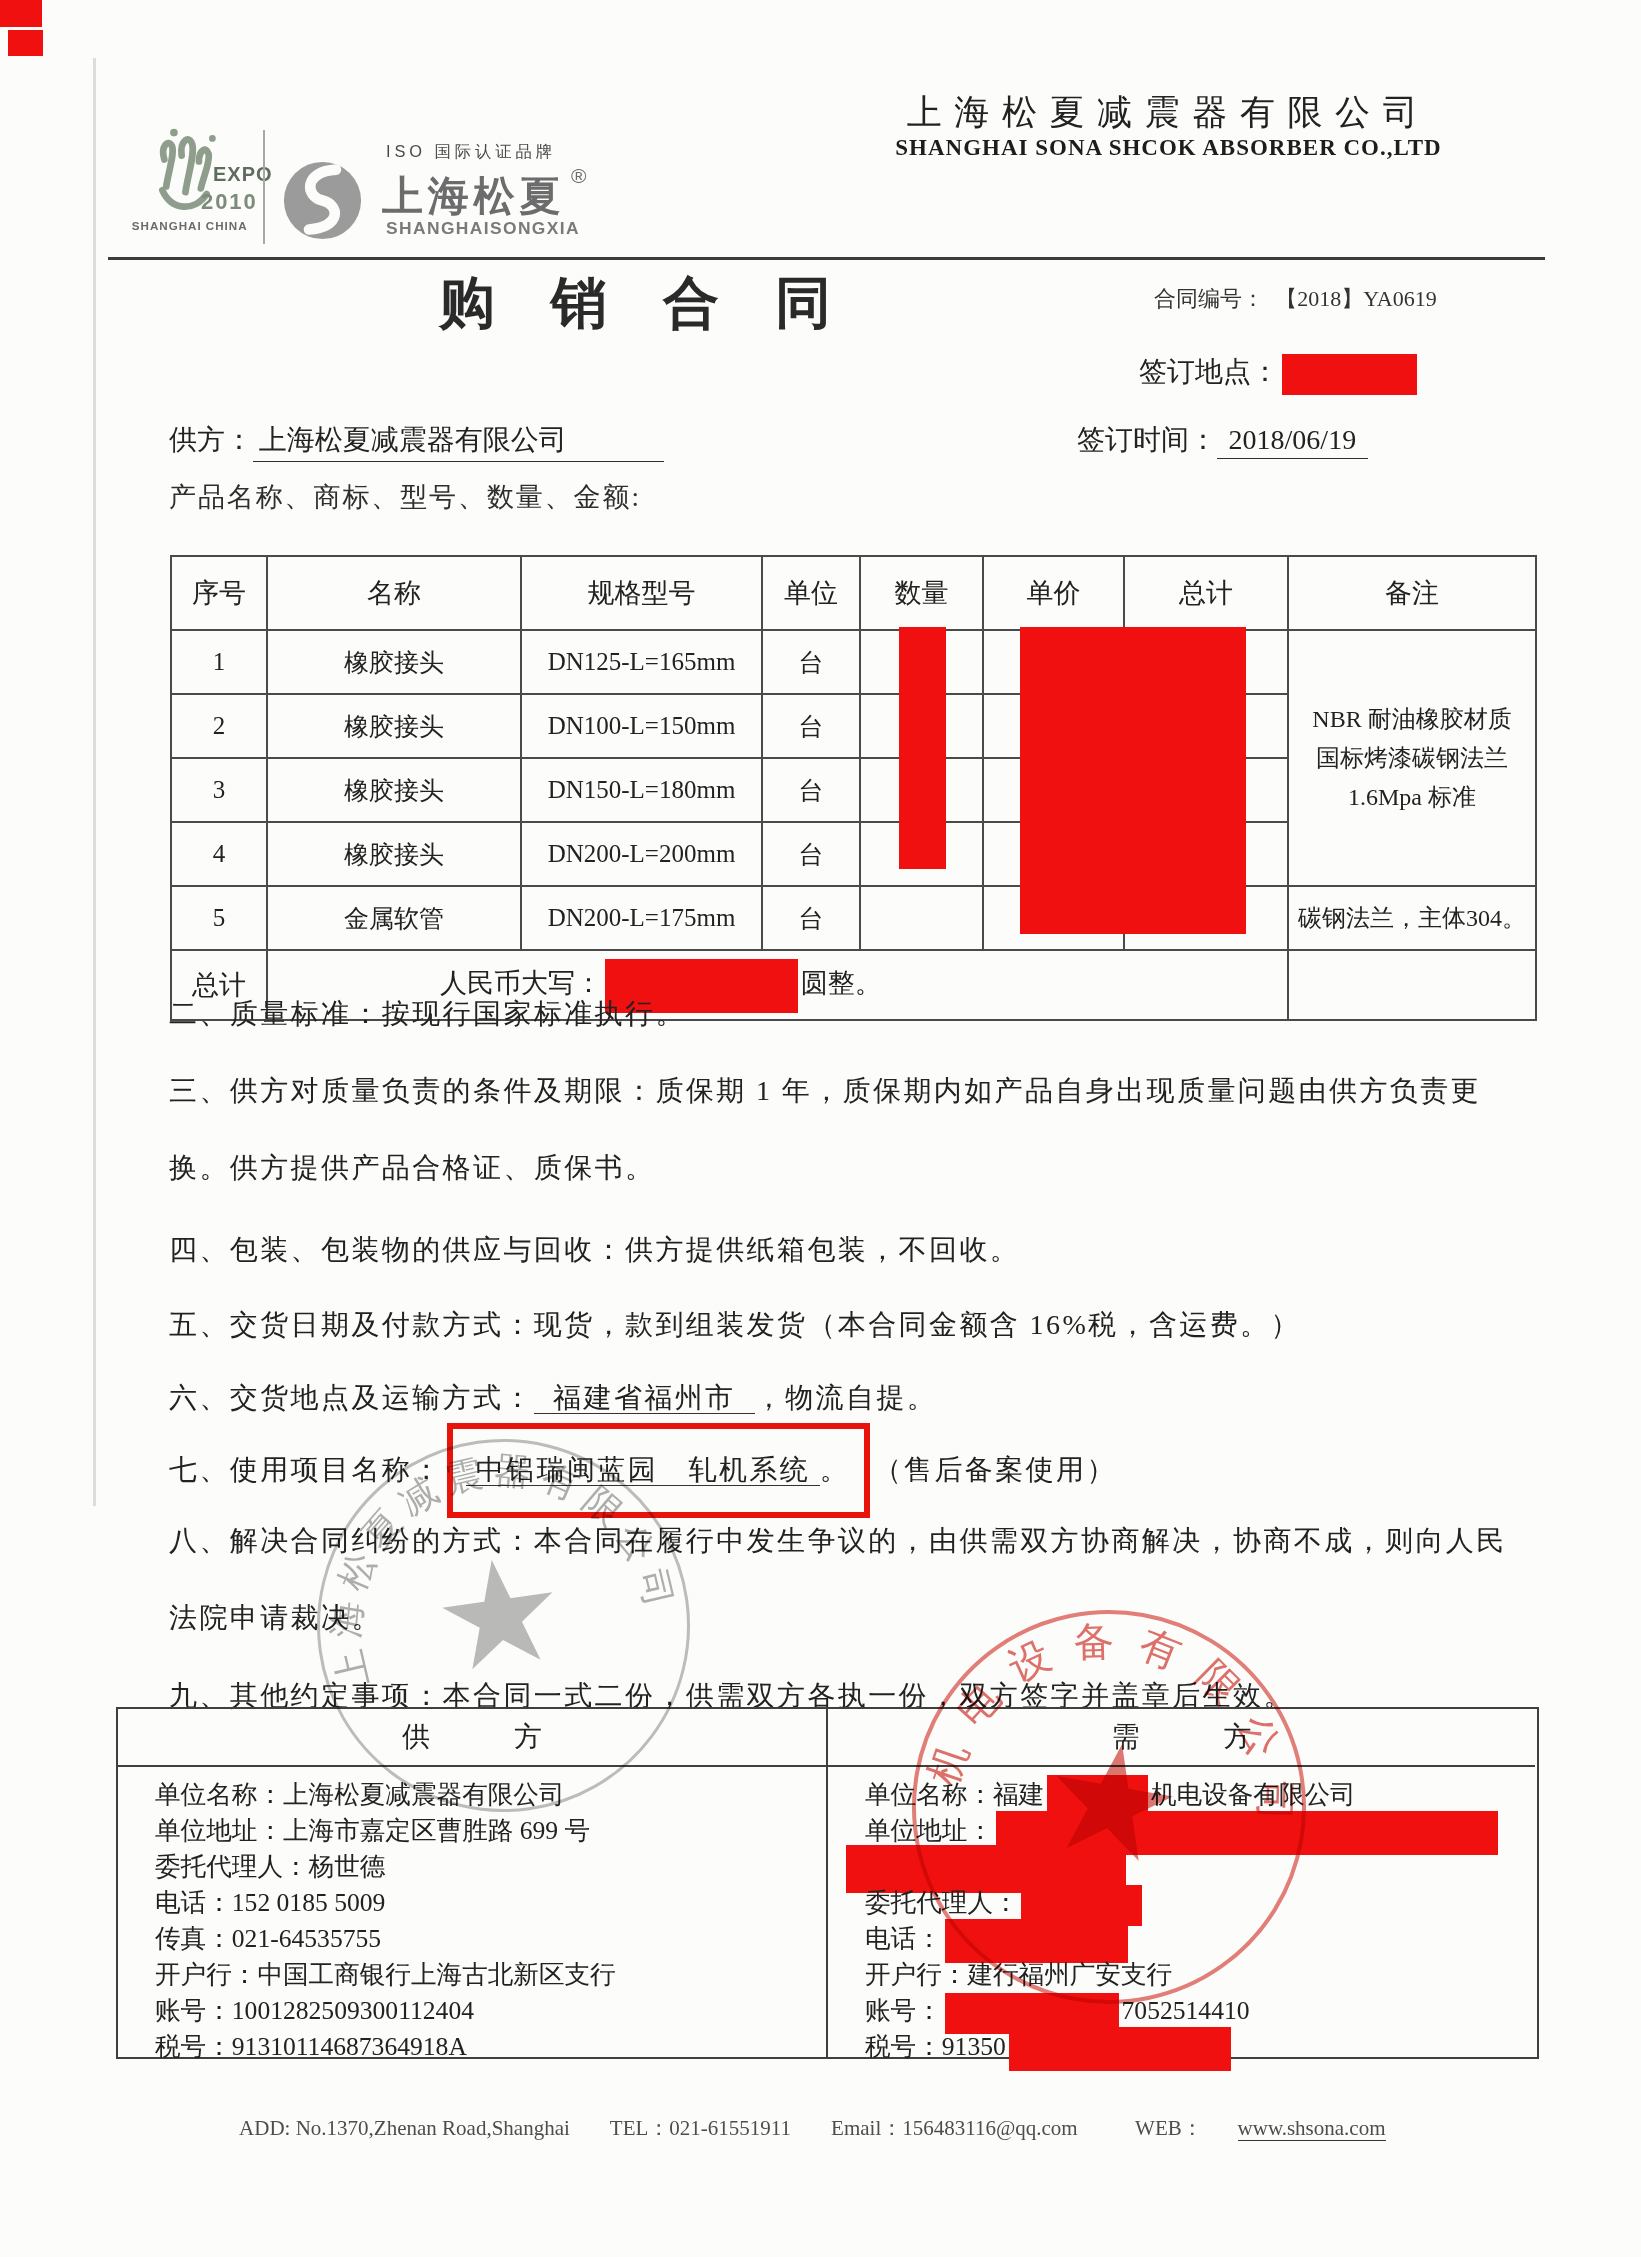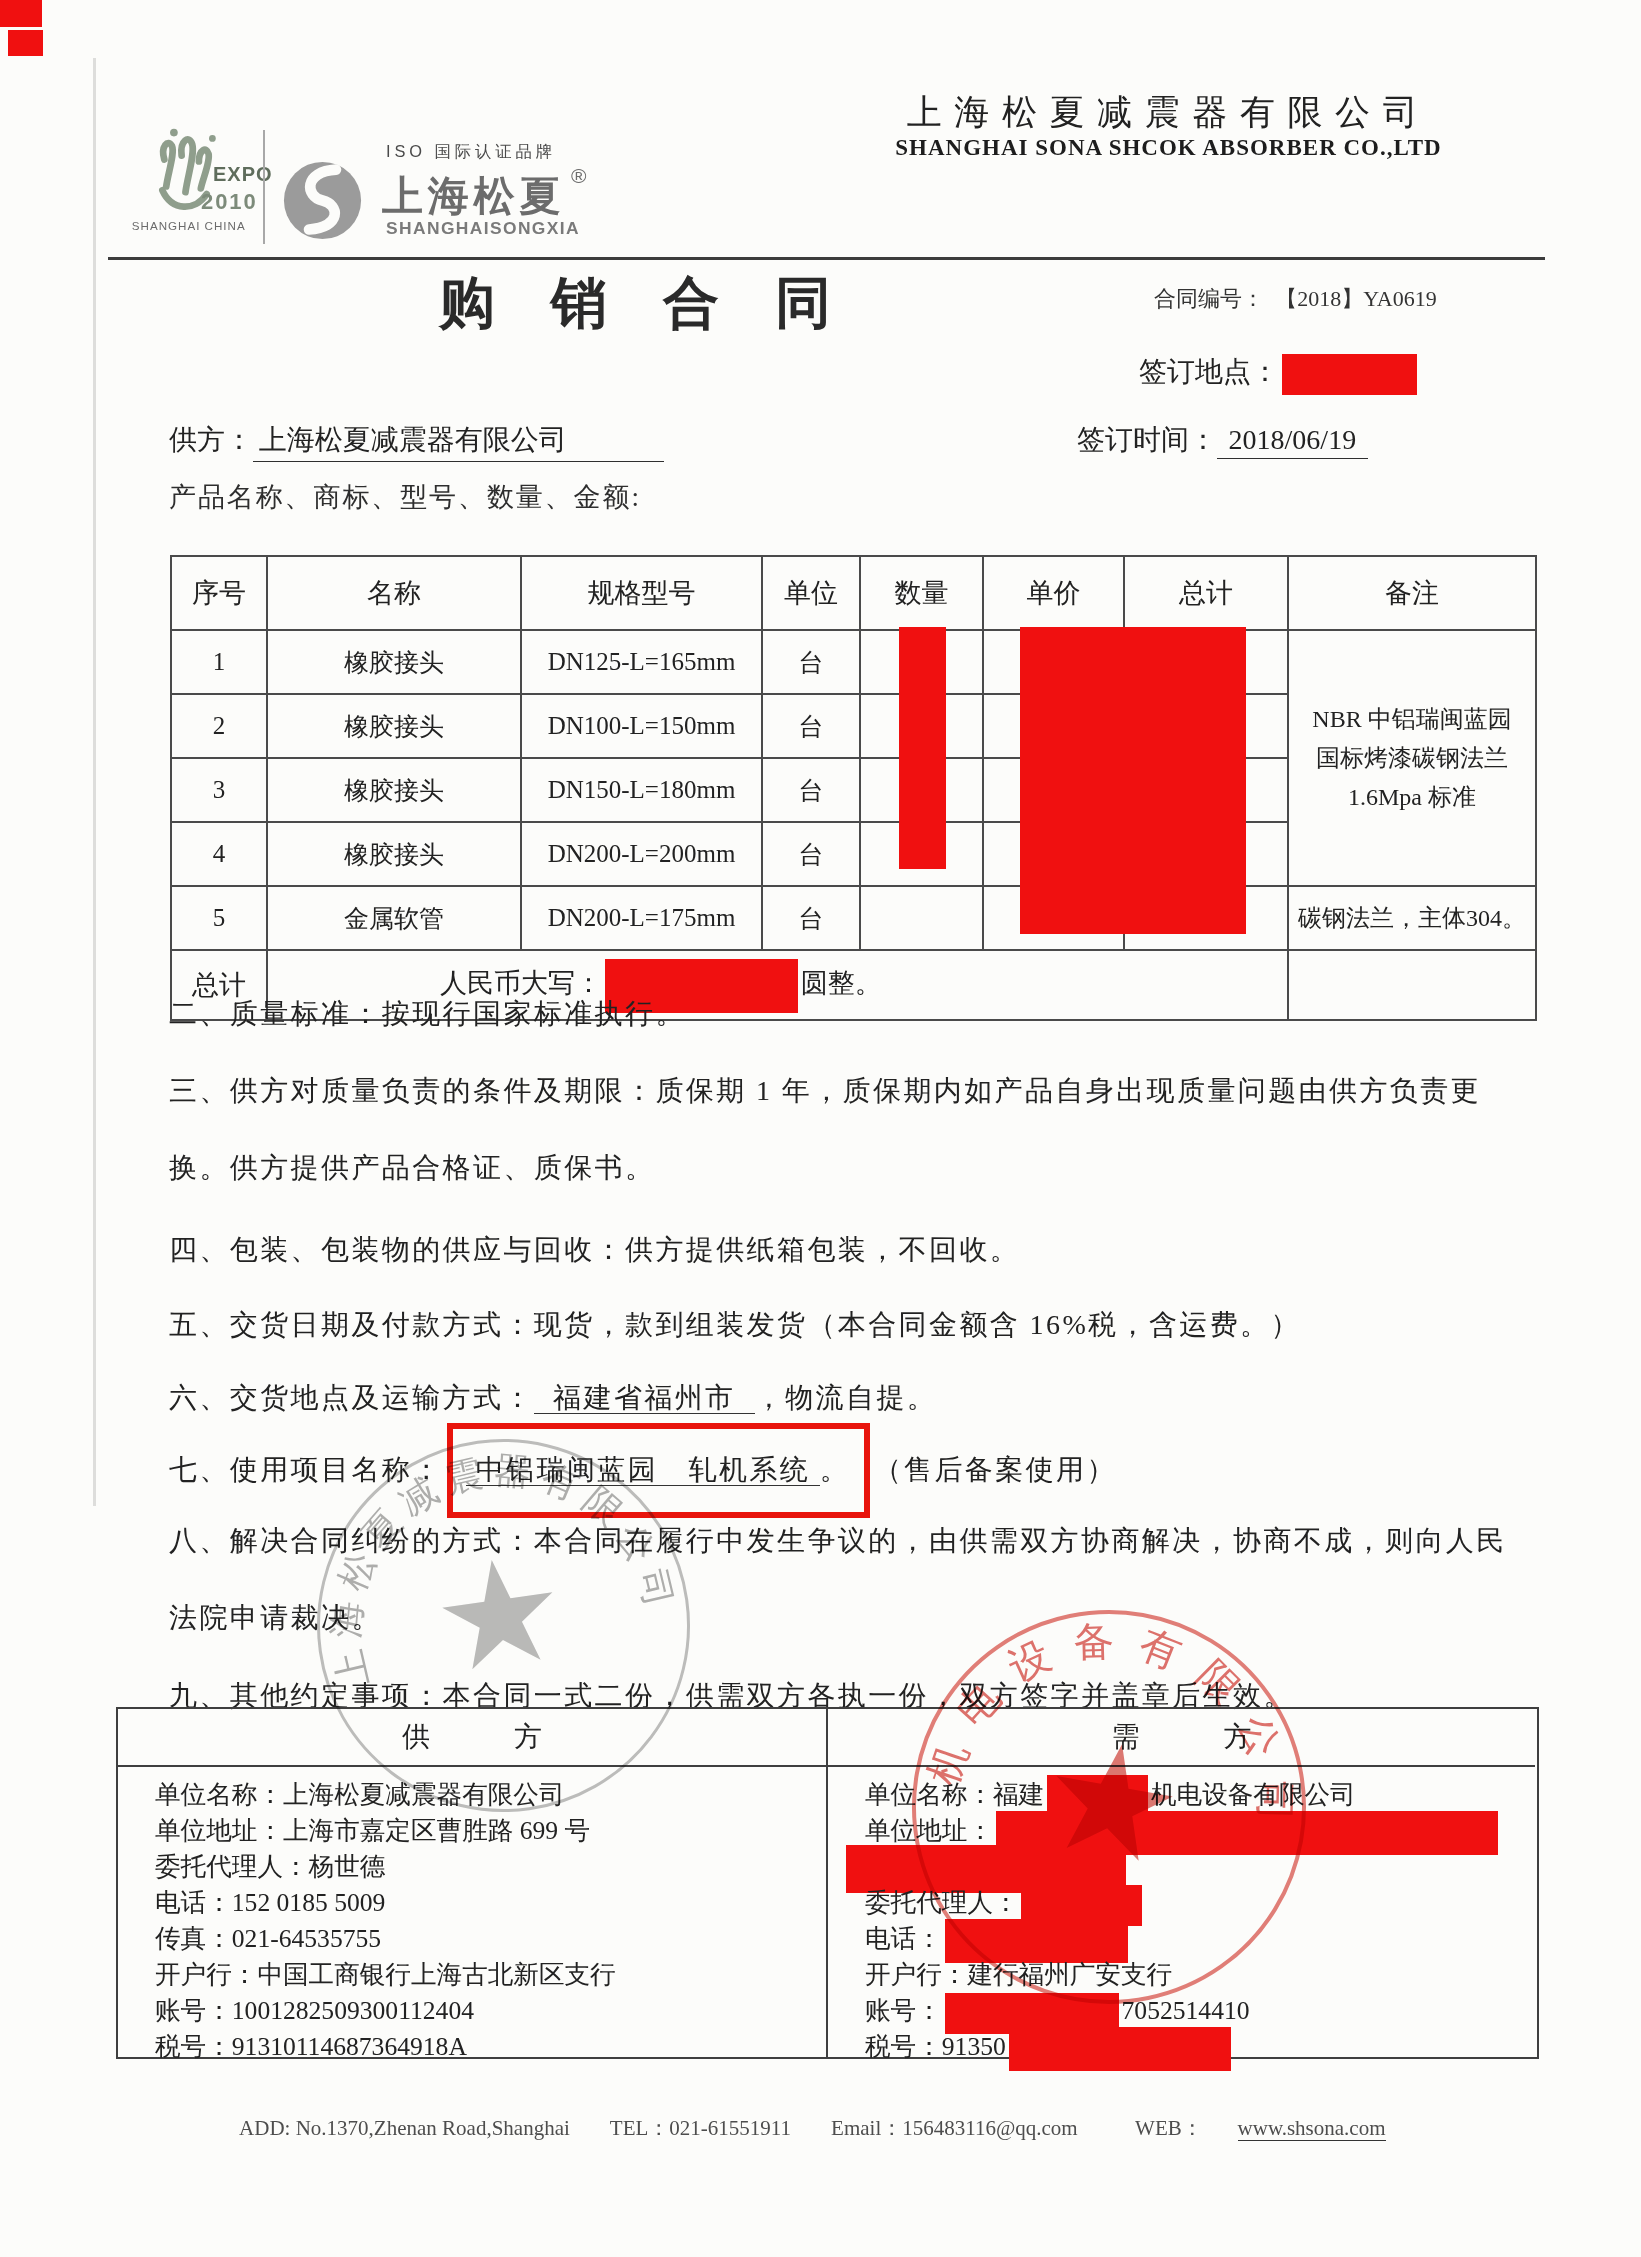--- a/index.html
+++ b/index.html
@@ -65,21 +65,21 @@
         <path d="M22 38 C18 24 26 16 30 24 C33 31 26 52 24 66"></path>
         <path d="M40 34 C38 18 48 12 51 22 C54 32 46 56 44 72"></path>
         <path d="M58 40 C58 28 66 24 68 32 C70 40 62 58 60 68"></path>
         <path d="M20 70 C30 92 54 92 66 74"></path>
       </g>
       <circle cx="32" cy="10" r="4" fill="#8f9e8c"></circle>
       <circle cx="72" cy="16" r="3.5" fill="#8f9e8c"></circle>
     </svg>
     <div class="abs sans" style="left:87px;top:42px;font-size:20px;font-weight:bold;color:#5f6d5c;letter-spacing:1px;">EXPO</div>
     <div class="abs sans" style="left:75px;top:68px;font-size:22px;font-weight:bold;color:#7d8b7a;letter-spacing:1.9px;">2010</div>
-    <div class="abs sans" style="left:5.8px;top:98px;font-size:11.6px;font-weight:normal;color:#6b6b6b;letter-spacing:1px;">SHANGHAI CHINA</div>
+    <div class="abs sans" style="left:5.8px;top:98px;font-size:11.6px;font-weight:bold;color:#6b6b6b;letter-spacing:1px;">SHANGHAI CHINA</div>
   </div>
 
   <div class="abs" style="left:263px;top:130px;width:1.9px;height:114px;background:#a8a8a8;"></div>
 
   <svg class="abs" width="81" height="81" viewBox="0 0 84 84" style="left:282px;top:160px;">
     <circle cx="42" cy="42" r="40" fill="#9b9b9b"></circle>
     <path d="M56 10 C22 12 24 38 42 42 C60 46 62 70 28 72" fill="none" stroke="#fcfcfa" stroke-width="11" stroke-linecap="round"></path>
   </svg>
 
   <div class="abs sans" style="left:386px;top:141px;font-size:16.4px;color:#4a4a4a;letter-spacing:3.9px;">ISO 国际认证品牌</div>
@@ -135,21 +135,21 @@
     </tr>
     <tr class="r">
       <td>1</td>
       <td>橡胶接头</td>
       <td>DN125-L=165mm</td>
       <td>台</td>
       <td></td>
       <td></td>
       <td></td>
       <td class="remark" rowspan="4">
-        <div>NBR 中铝瑞闽蓝园</div>
+        <div>NBR 耐油橡胶材质</div>
         <div>国标烤漆碳钢法兰</div>
         <div>1.6Mpa 标准</div>
       </td>
     </tr>
     <tr class="r">
       <td>2</td>
       <td>橡胶接头</td>
       <td>DN100-L=150mm</td>
       <td>台</td>
       <td></td>

